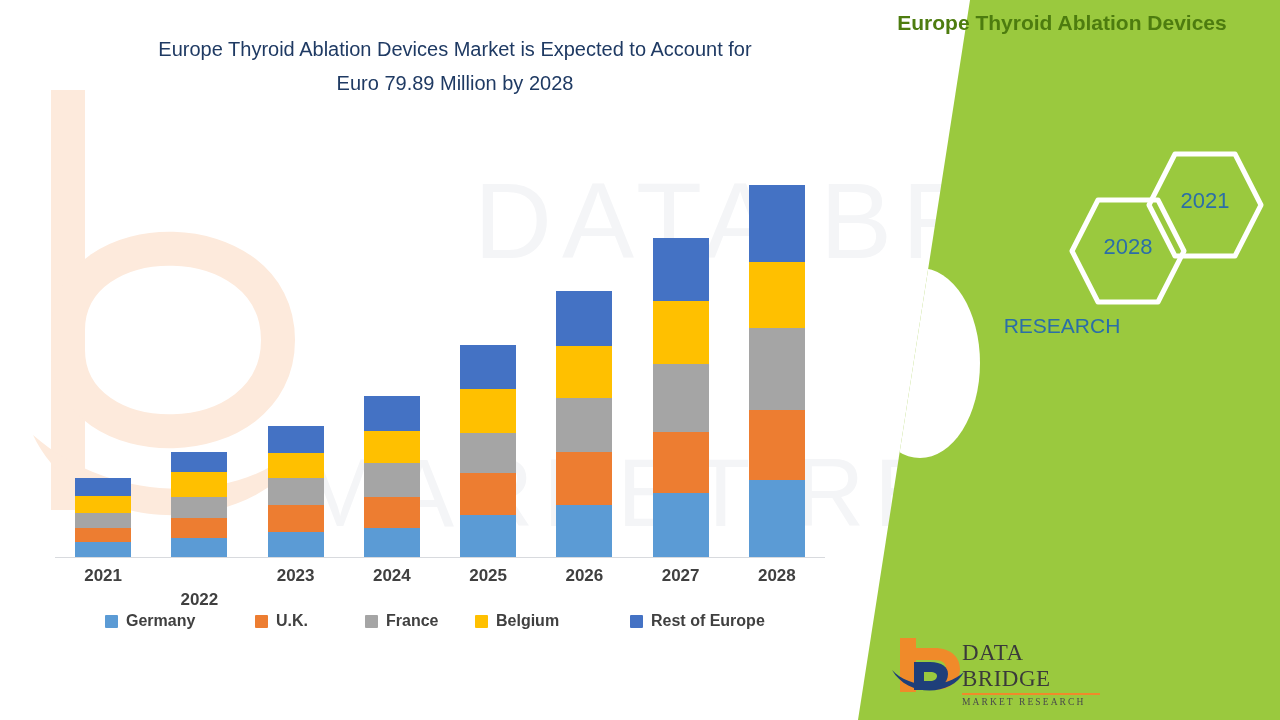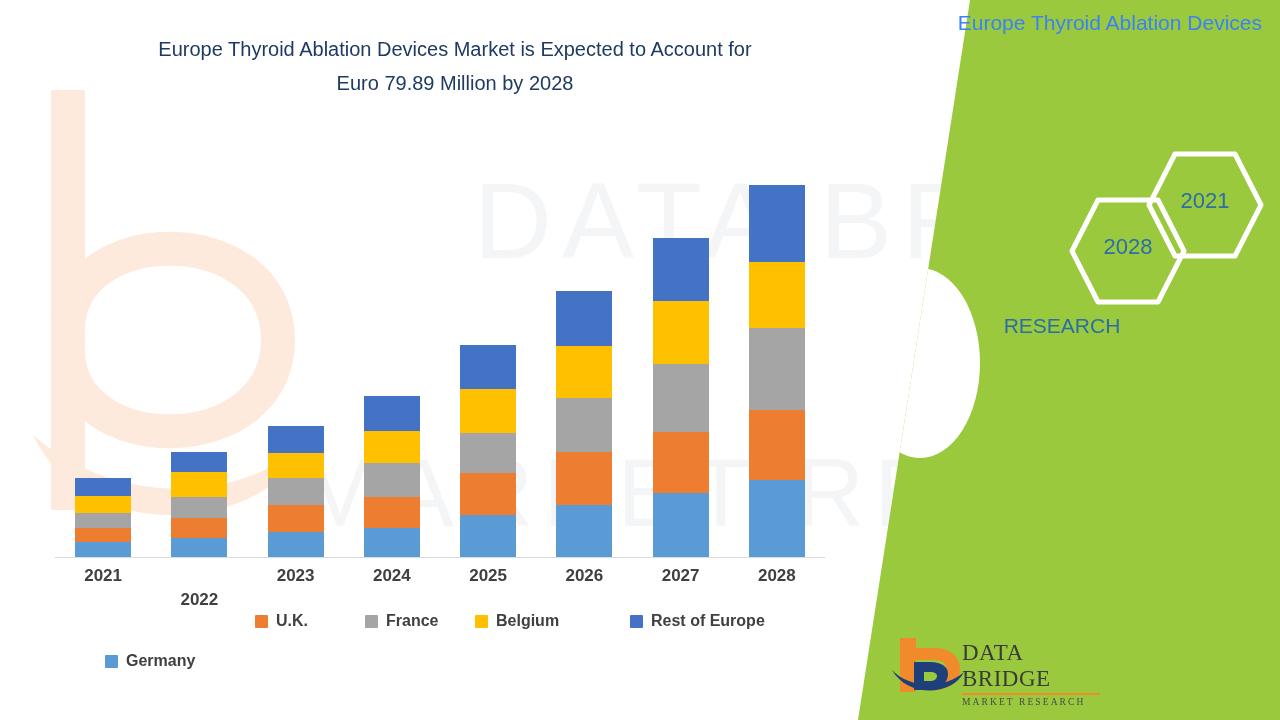--- a/index.html
+++ b/index.html
@@ -14,22 +14,22 @@
            white-space:nowrap;user-select:none;}
   .wm-word.one{left:474px;top:158px;font-size:108px;}
   .wm-word.two{left:300px;top:438px;font-size:96px;}
 
   
   .green-panel{position:absolute;right:0;top:0;width:440px;height:720px;
                background:#9ac93e;
                clip-path:polygon(130px 0, 440px 0, 440px 720px, 18px 720px);}
   .green-ellipse{position:absolute;right:300px;top:268px;width:120px;height:190px;
                  background:#ffffff;border-radius:50%;}
-  .gp-title{position:absolute;right:18px;top:8px;width:400px;text-align:right;
-            color:#3b82f6;font-size:21px;line-height:30px;font-weight:400;}
+  .gp-title{position:absolute;right:18px;top:8px;width:400px;text-align:center;
+            color:#4d7c0f;font-size:21px;line-height:30px;font-weight:700;}
   .hex-wrap{position:absolute;right:0;top:150px;width:440px;height:160px;}
   .hex{position:absolute;}
   .hex svg{display:block;}
   .hex-label{position:absolute;color:#2b6ea8;font-size:22px;font-weight:400;
              width:100%;text-align:center;}
   .gp-sub{position:absolute;right:18px;top:310px;width:400px;text-align:center;
           color:#2b6ea8;font-size:21px;line-height:32px;}
 
   
   .logo{position:absolute;left:890px;top:636px;width:215px;height:62px;}
@@ -145,21 +145,21 @@
       <div class="xlab" style="left: 0.125px;">2021</div>
       <div class="xlab" style="left: 96.375px; margin-top: 24px;">2022</div>
       <div class="xlab" style="left: 192.625px;">2023</div>
       <div class="xlab" style="left: 288.875px;">2024</div>
       <div class="xlab" style="left: 385.125px;">2025</div>
       <div class="xlab" style="left: 481.375px;">2026</div>
       <div class="xlab" style="left: 577.625px;">2027</div>
       <div class="xlab" style="left: 673.875px;">2028</div>
     </div>
   <div class="legend" id="legend">
-      <div class="lg-item" style="left: 50px; margin-top: 40px;">
+      <div class="lg-item" style="left: 50px;">
         <span class="lg-swatch" style="background: rgb(91, 155, 213);"></span>
         <span class="lg-text">Germany</span>
       </div>
       <div class="lg-item" style="left: 200px;">
         <span class="lg-swatch" style="background: rgb(237, 125, 49);"></span>
         <span class="lg-text">U.K.</span>
       </div>
       <div class="lg-item" style="left: 310px;">
         <span class="lg-swatch" style="background: rgb(165, 165, 165);"></span>
         <span class="lg-text">France</span>

